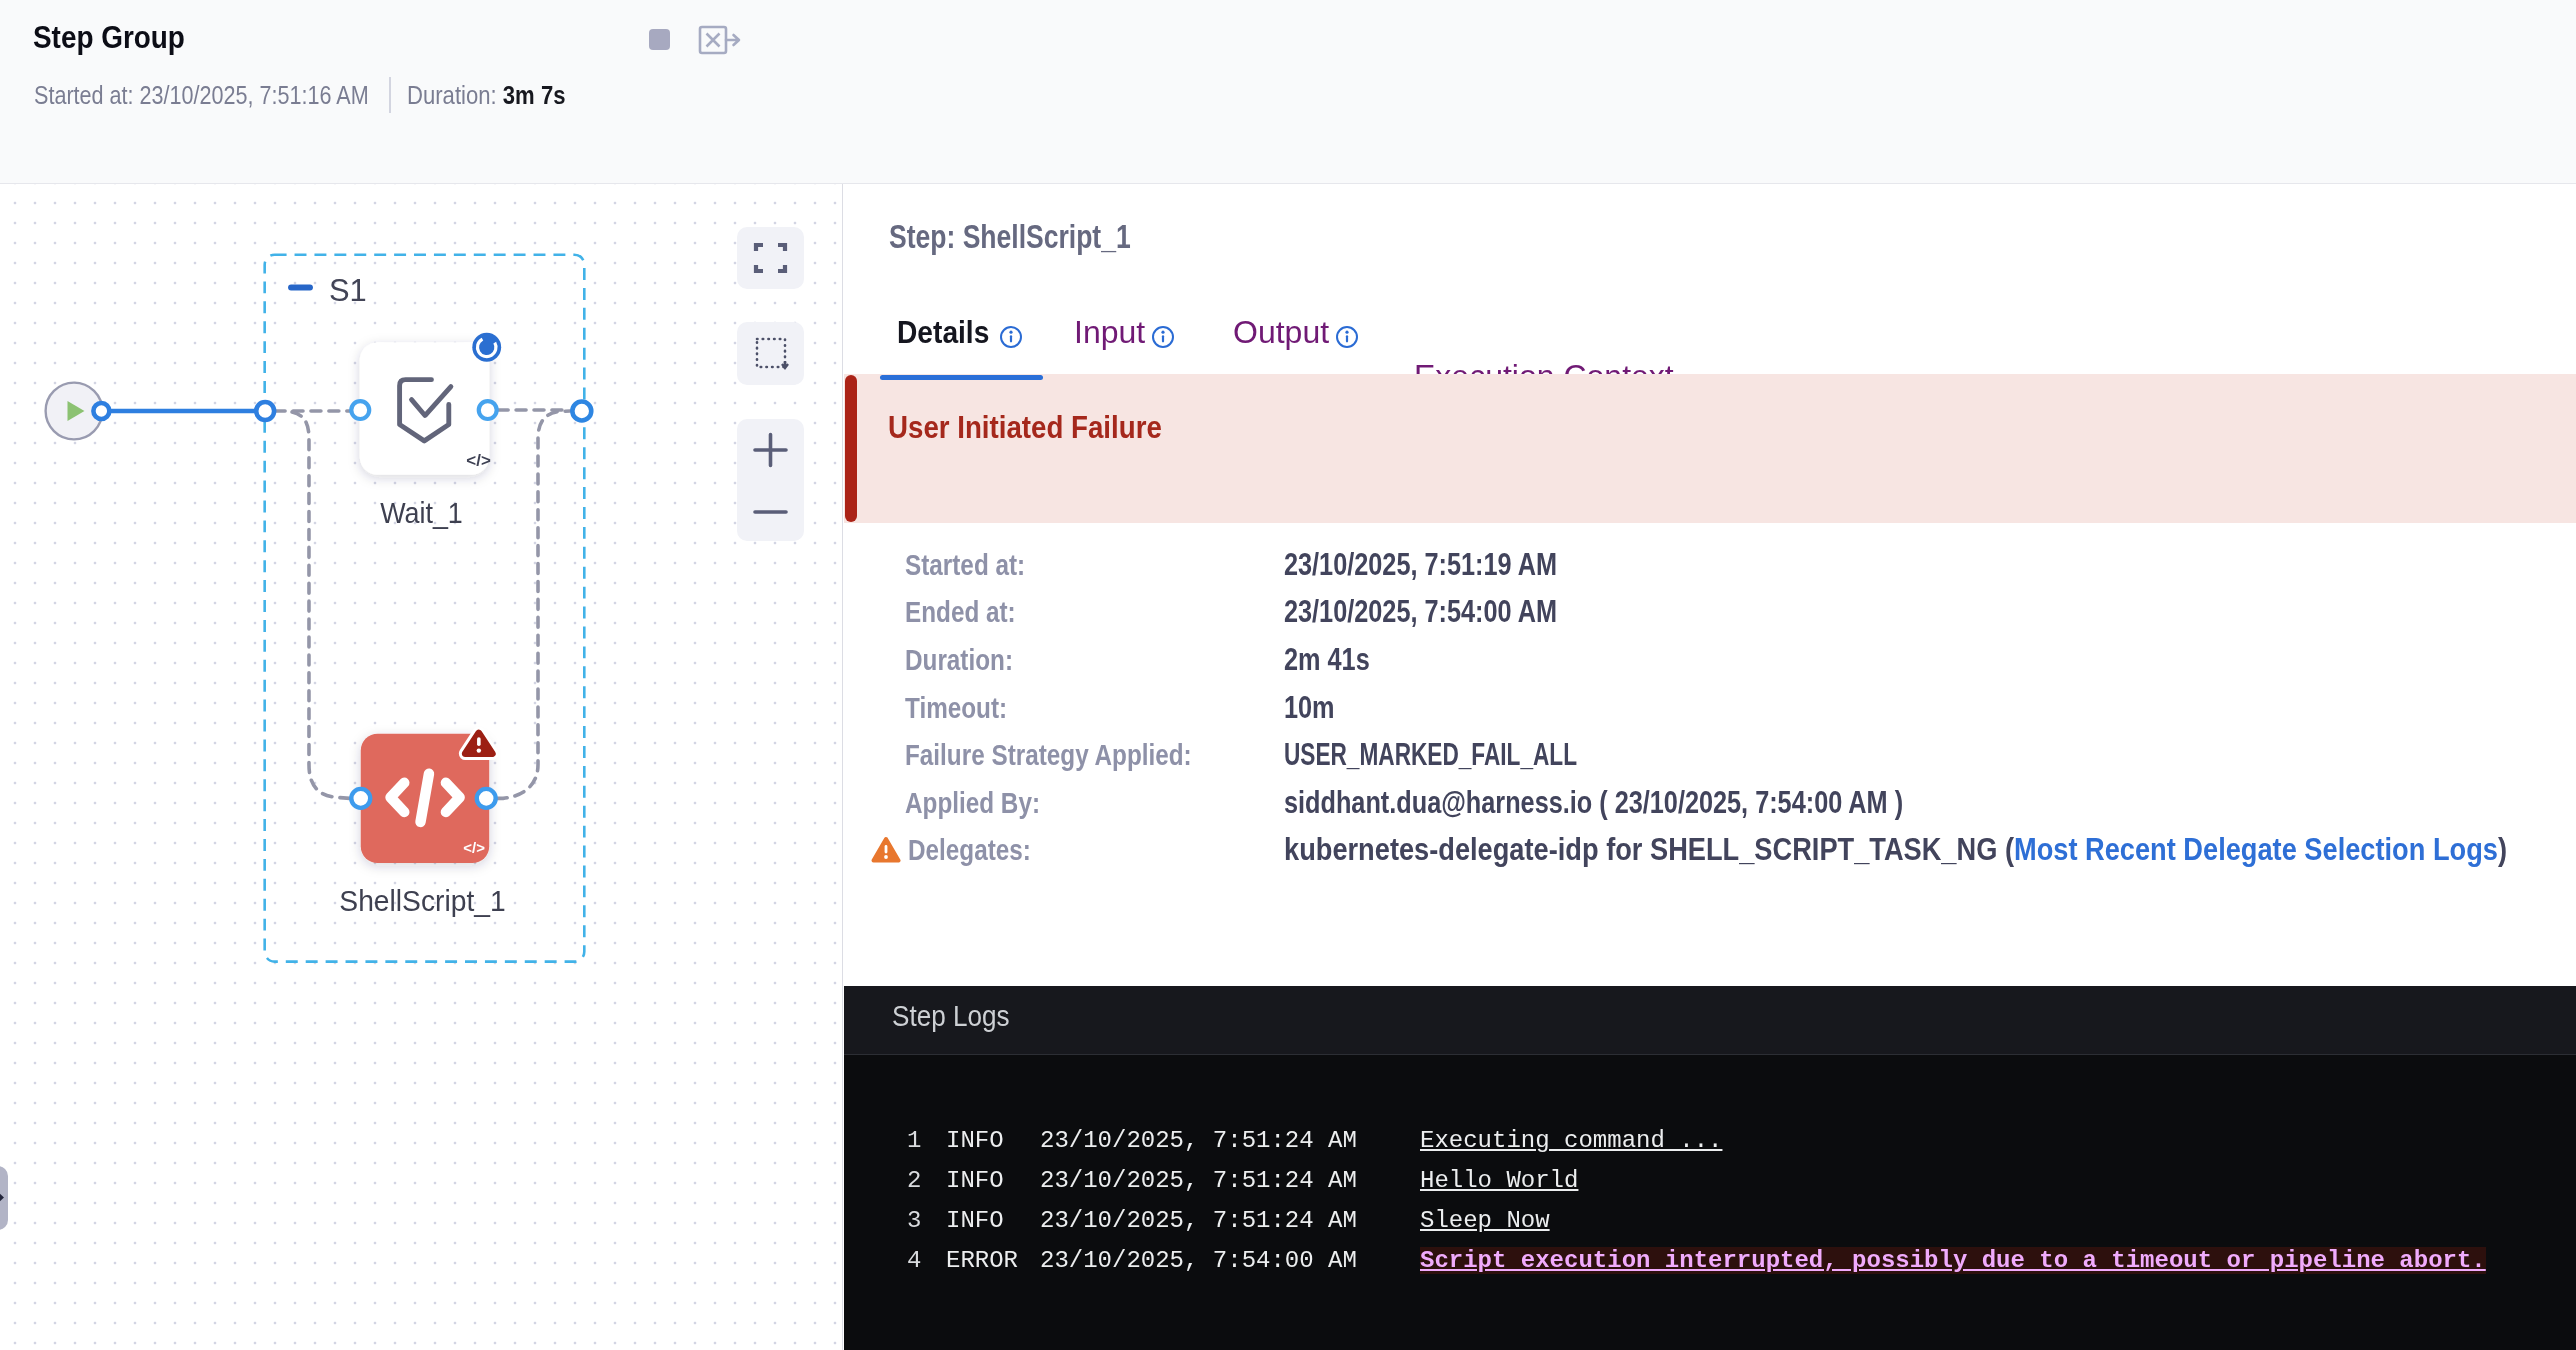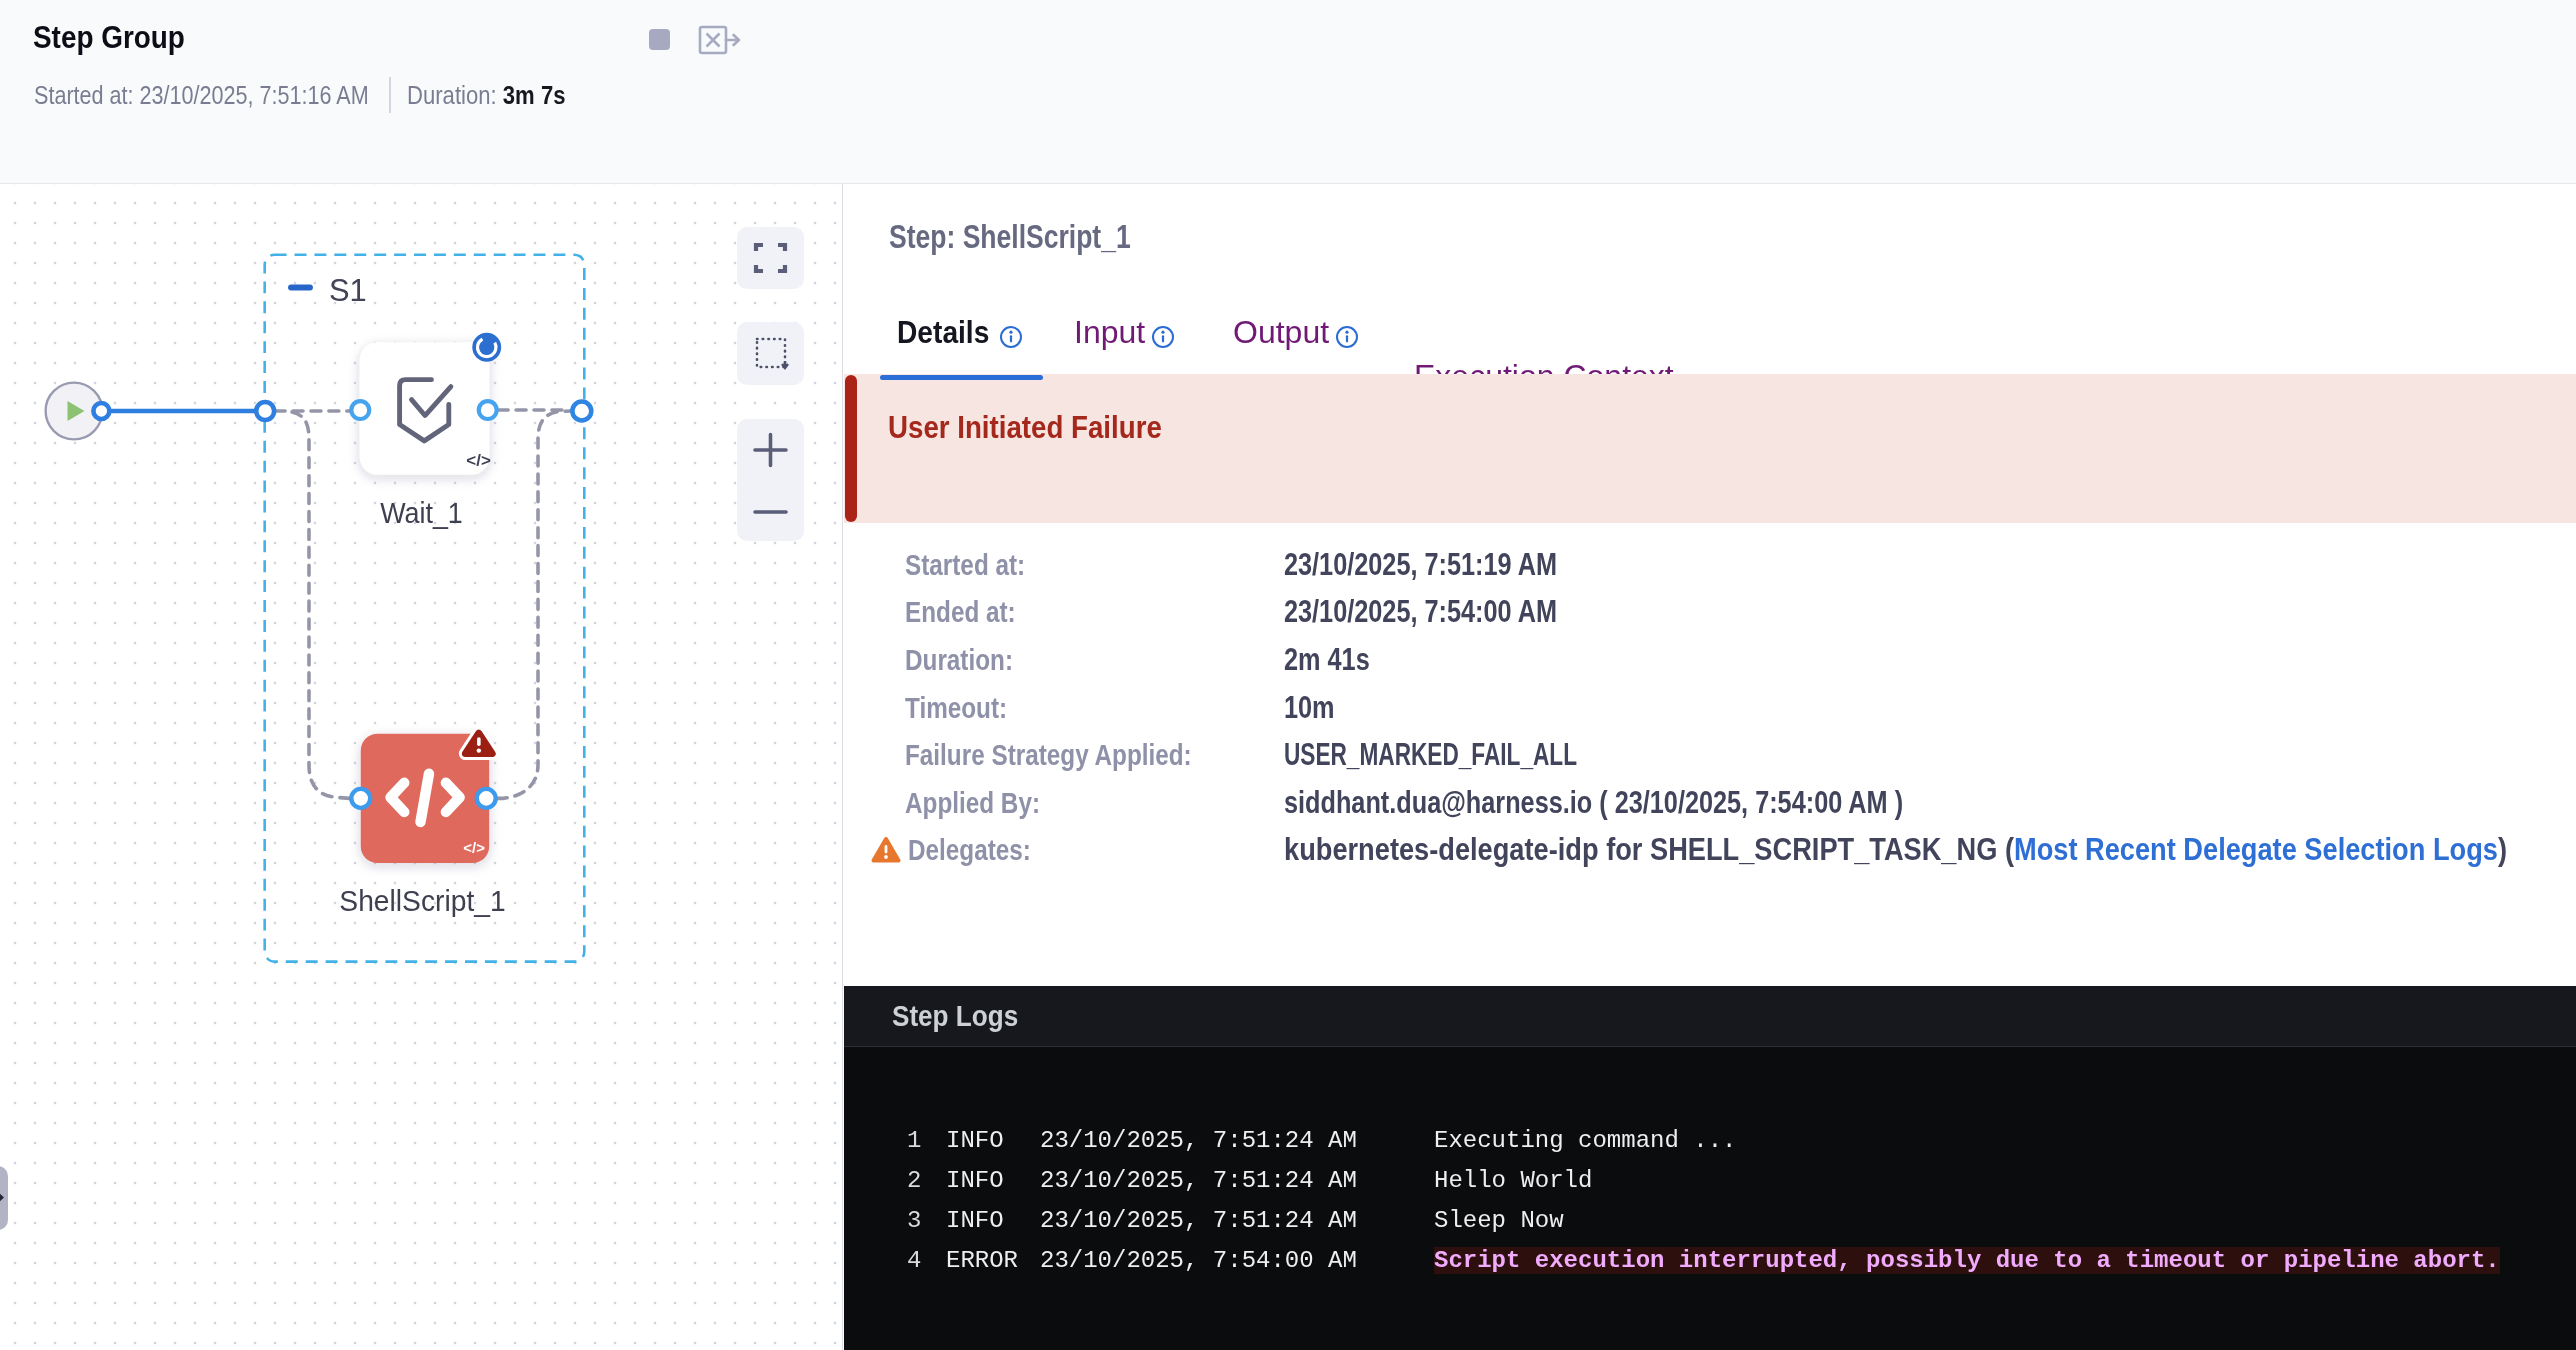--- a/index.html
+++ b/index.html
@@ -39,29 +39,29 @@
 
 .dl-label { position:absolute; left:61px; font-size:30px; font-weight:600; color:#8e91a8; transform:scaleX(.81); transform-origin:left center; white-space:nowrap; }
 .dl-value { position:absolute; left:440px; font-size:31px; font-weight:700; color:#42445c; transform:scaleX(.815); transform-origin:left center; white-space:nowrap; }
 .dl-value a { color:#2e6fd6; text-decoration:none; font-weight:600; }
 #vbtn { position:absolute; left:440px; top:699px; width:416px; height:50px;
   border:2px solid #2566d2; border-radius:9px; color:#2566d2; font-size:31px; font-weight:700;
   display:flex; align-items:center; justify-content:center; background:#fff; }
 
 
 #logs { position:absolute; left:844px; top:986px; width:1732px; height:365px; background:#0b0c0e; }
-#loghdr { position:absolute; left:0; top:0; width:1732px; height:61px; background:#17181d;
-  border-bottom:1px solid #2c2e34; color:#cdd0d4; font-size:30px; font-weight:700;padding-left:44px; }
+#loghdr { position:absolute; left:0; top:0; width:1732px; height:69px; background:#17181d;
+  border-bottom:1px solid #2c2e34; color:#cdd0d4; font-size:30px; font-weight:400;padding-left:44px; }
 #loghdr span { position:absolute; left:48px; top:13px; transform:scaleX(.87); transform-origin:left center; }
 .logline { position:absolute; left:0; width:1732px; height:40px;
   font-family:"Liberation Mono", monospace; font-size:24px; color:#eceeef; }
 .logline .num { position:absolute; left:63px; width:14px; text-align:right; color:#d9dbde; }
 .logline .lvl { position:absolute; left:102px; }
 .logline .tme { position:absolute; left:196px; }
-.logline .msg { position:absolute; left:590px; }
+.logline .msg { position:absolute; left:576px;text-decoration:underline; }
 .logline .err { background:#2d100d; color:#f0abfc; font-weight:700; }
 </style>
 </head>
 <body>
 <div id="page">
 
   <div id="tophdr">
     <div id="title">Step Group</div>
     <div id="subrow">Started at: 23/10/2025, 7:51:16 AM</div>
     <div id="subdiv"></div>

